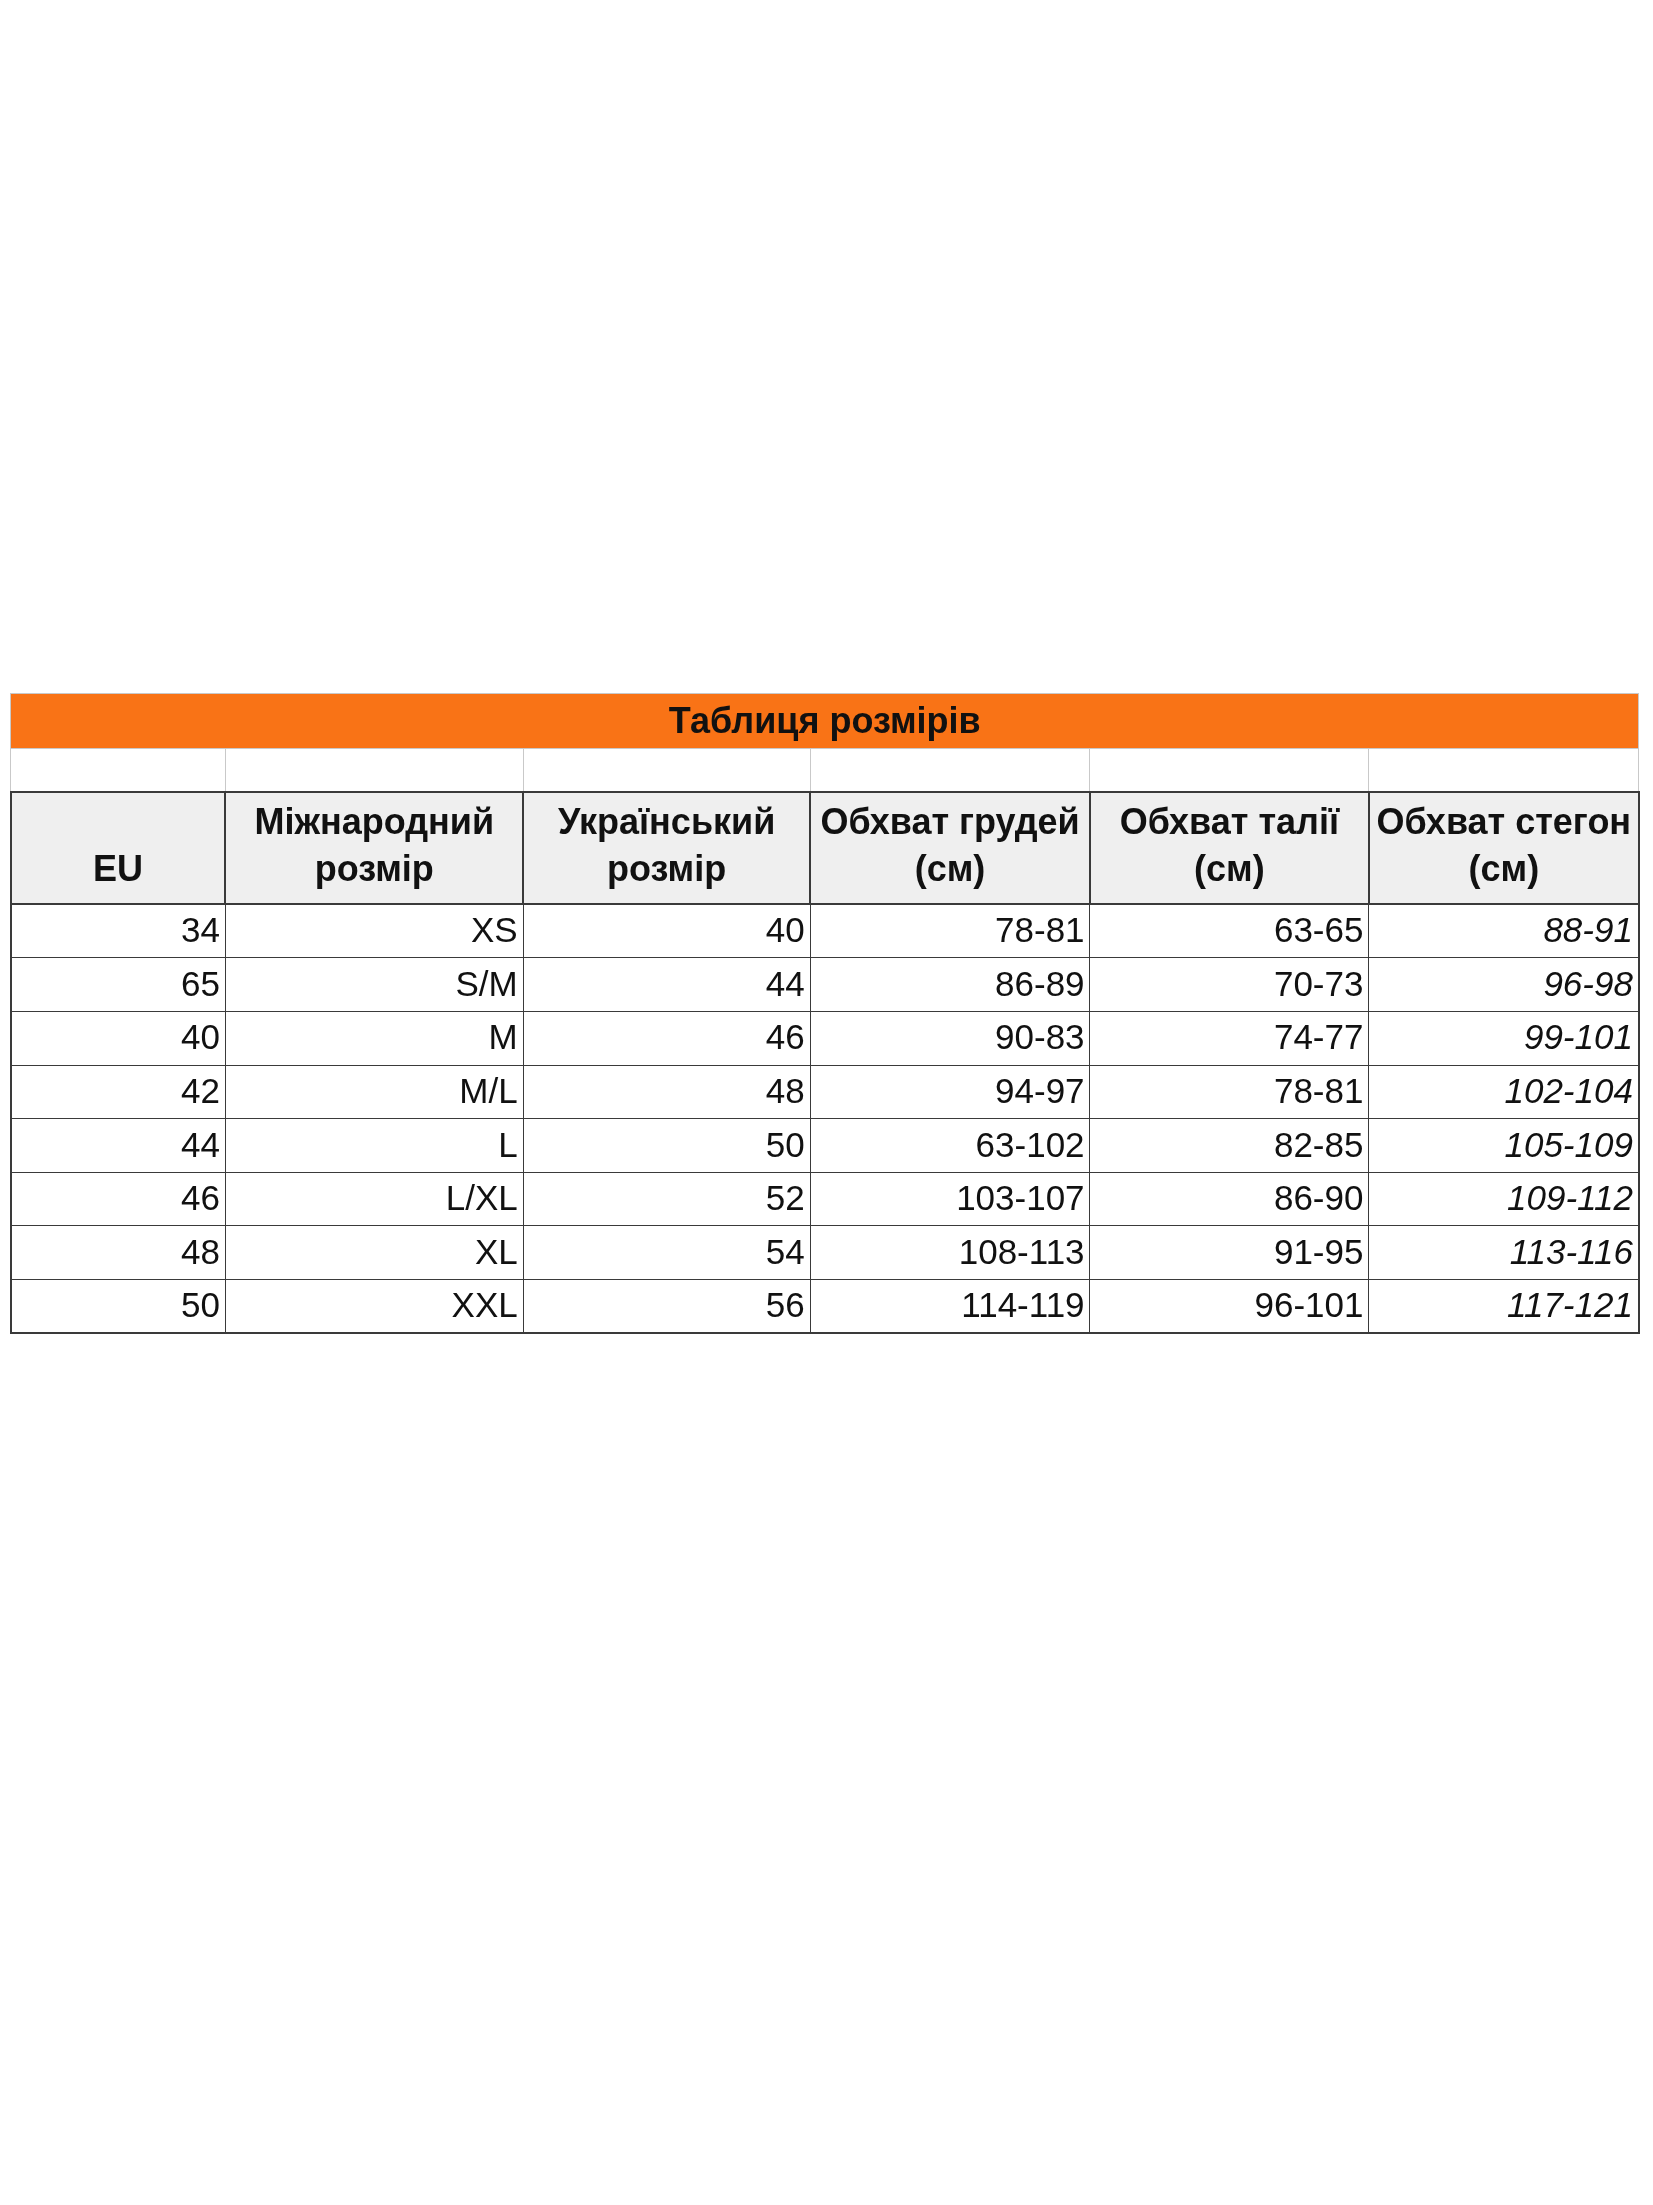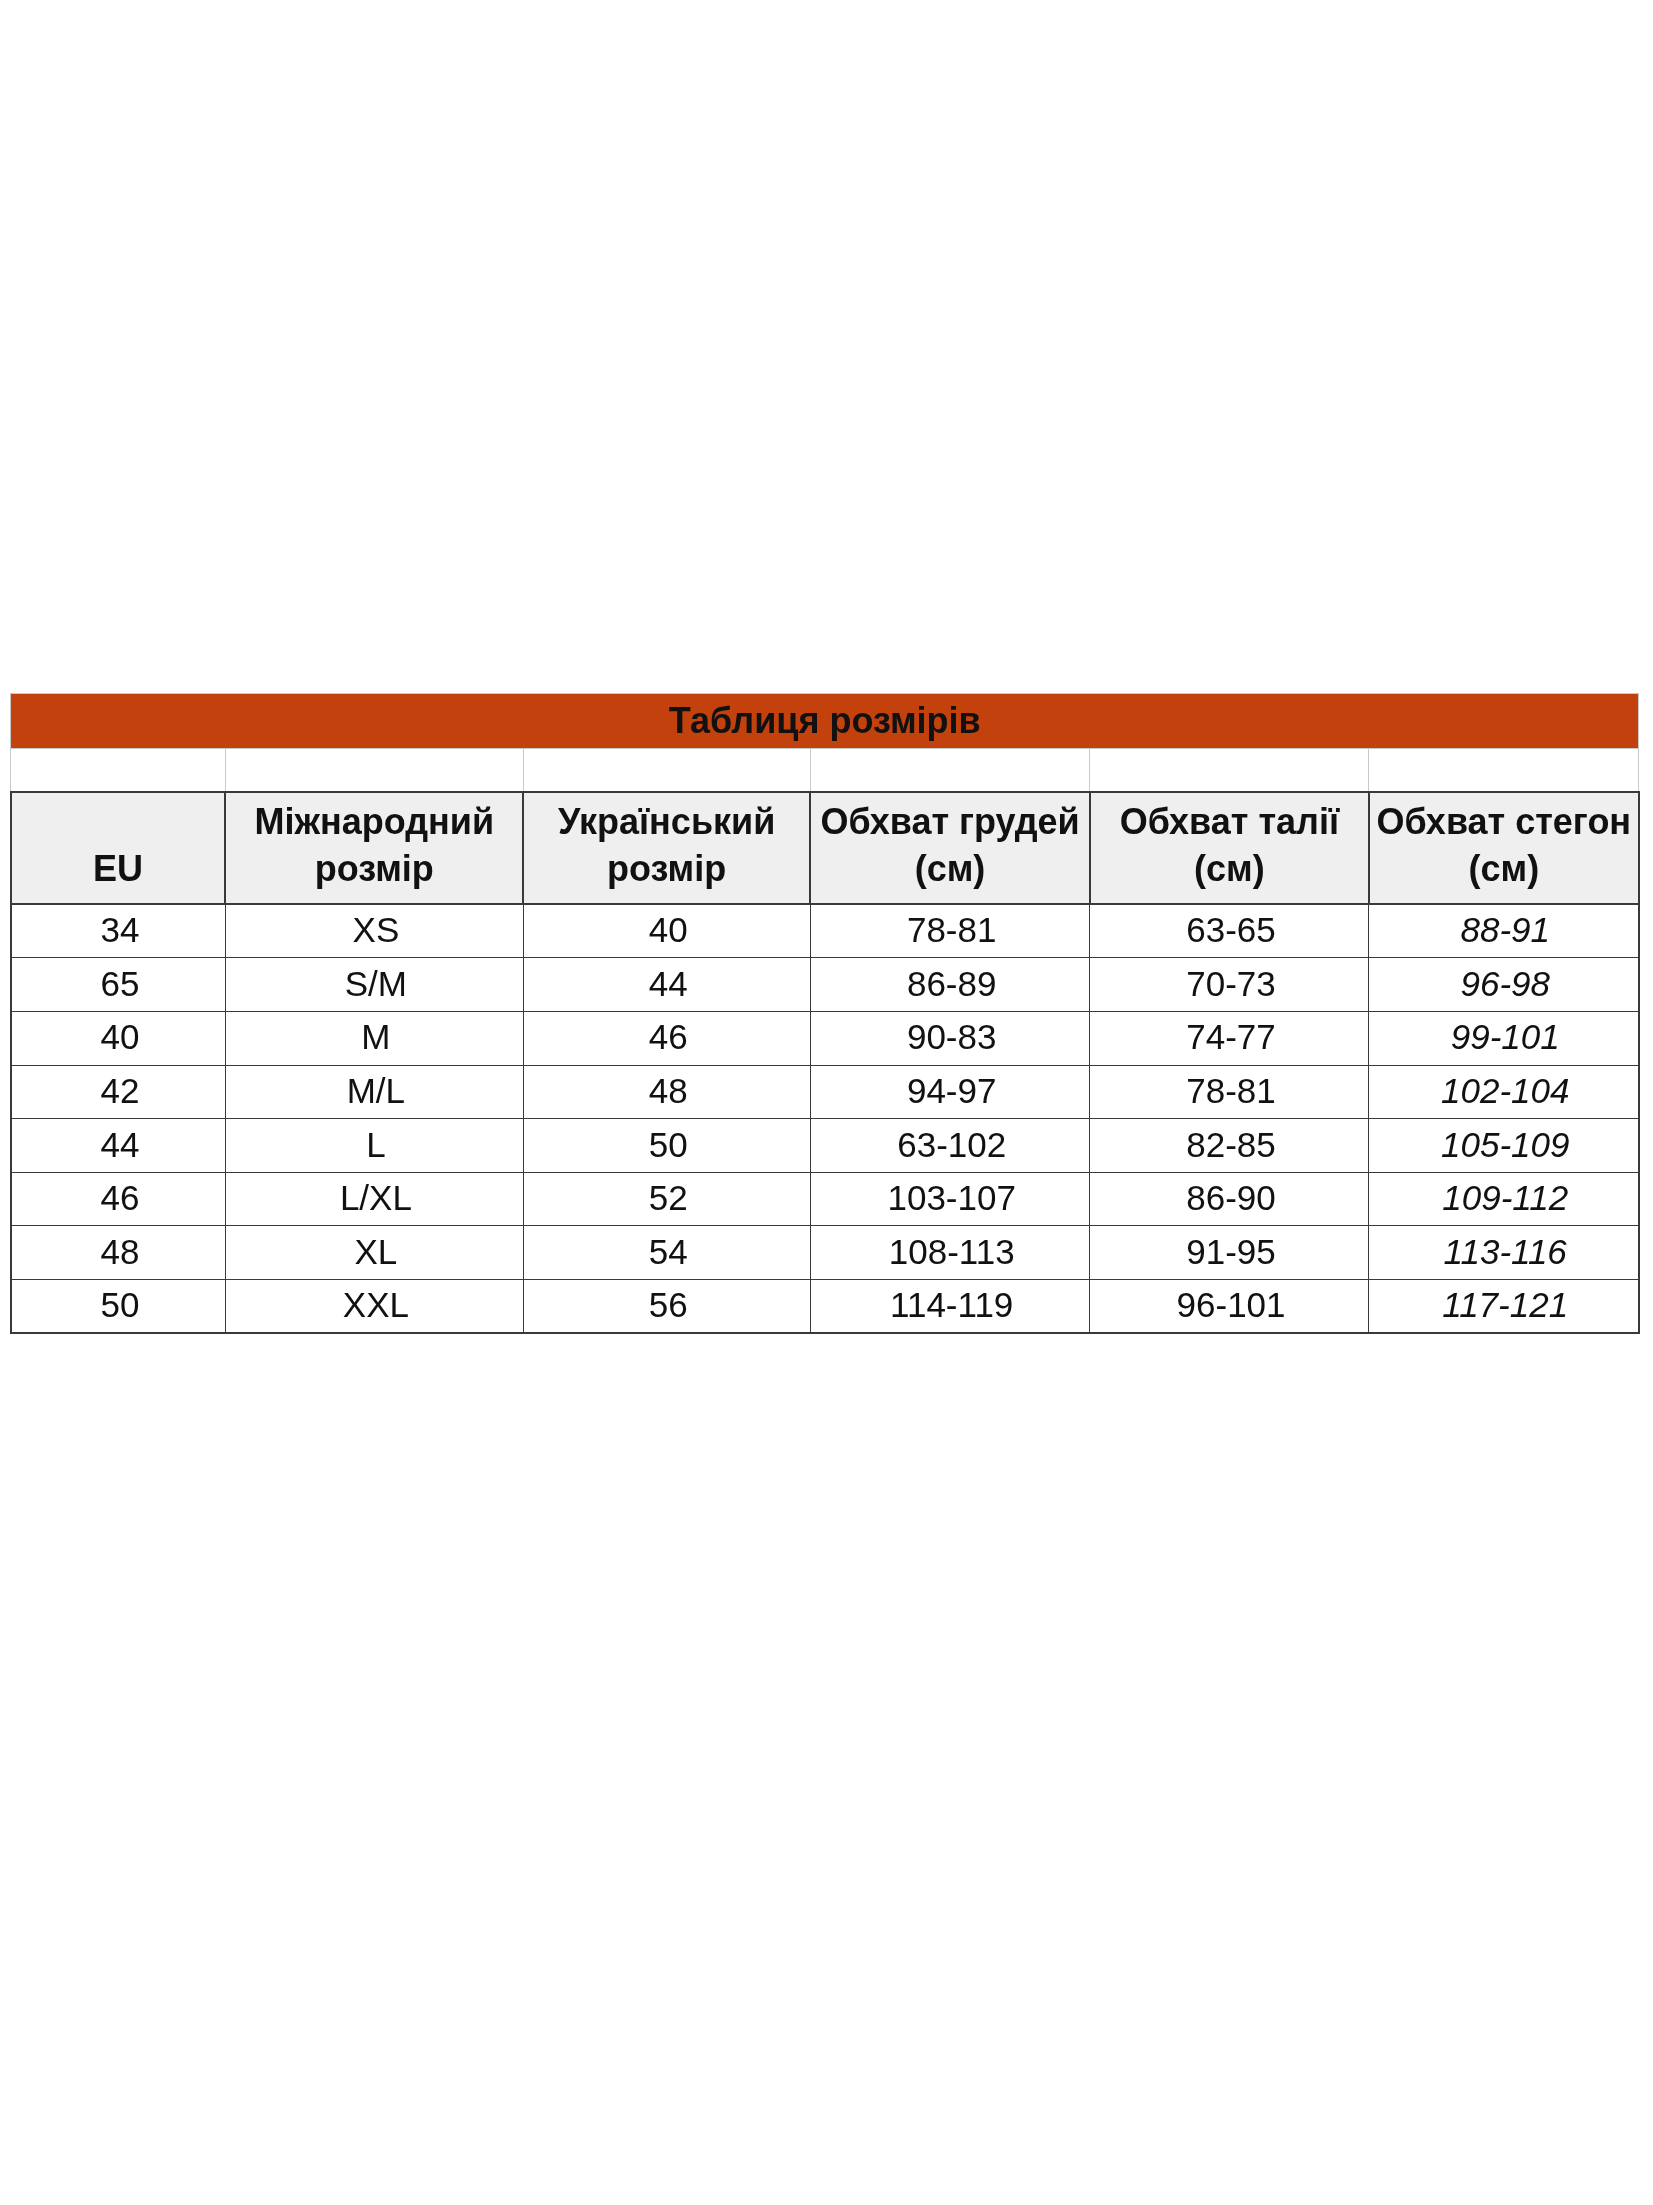--- a/index.html
+++ b/index.html
@@ -36,21 +36,21 @@
   col.c6 { width: 16.58%; }
 
   
   .title-row td {
     border: 1.6px solid #c9c9c9;
     height: 54px;
     text-align: center;
     vertical-align: middle;
     font-size: 36px;
     font-weight: bold;
-    background: #c2410c;
+    background: #f97316;
     padding: 0;
   }
 
   
   .spacer-row td {
     border: 1.6px solid #c9c9c9;
     height: 42px;
     background: #ffffff;
     padding: 0;
   }
@@ -67,21 +67,21 @@
     vertical-align: bottom;
     padding: 4.9px 6.5px 9.8px 6.5px;
   }
 
   
   .data-row td {
     border: 1.6px solid #3a3a3a;
     height: 51px;
     font-size: 35px;
     font-weight: normal;
-    text-align: center;
+    text-align: right;
     vertical-align: middle;
     padding: 0 4.9px 1.6px 8.2px;
     background: #ffffff;
     white-space: nowrap;
     overflow: hidden;
   }
   .data-row td:first-child  { border-left-width: 2.5px; }
   .data-row td:last-child   { border-right-width: 2.5px; font-style: italic; }
   .data-row:last-child td   { border-bottom-width: 2.5px; }
 </style>

